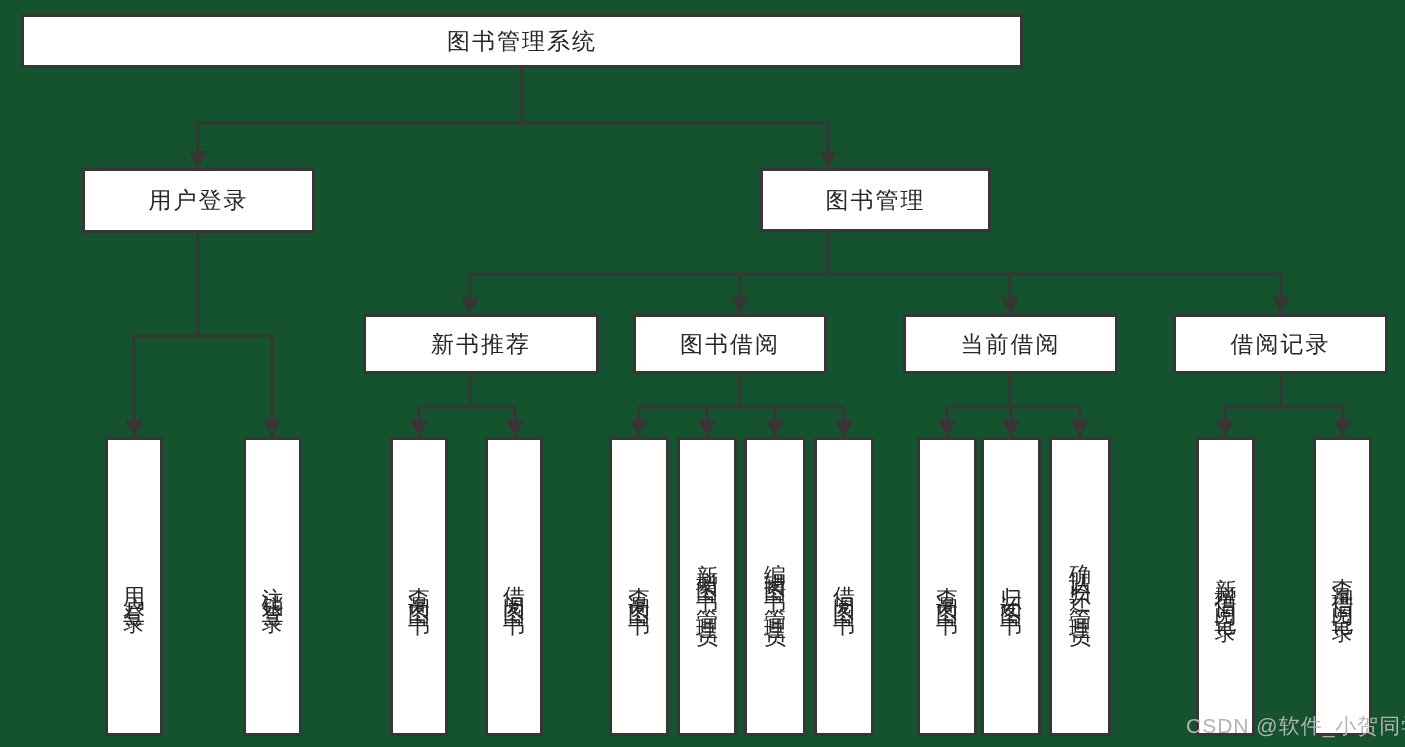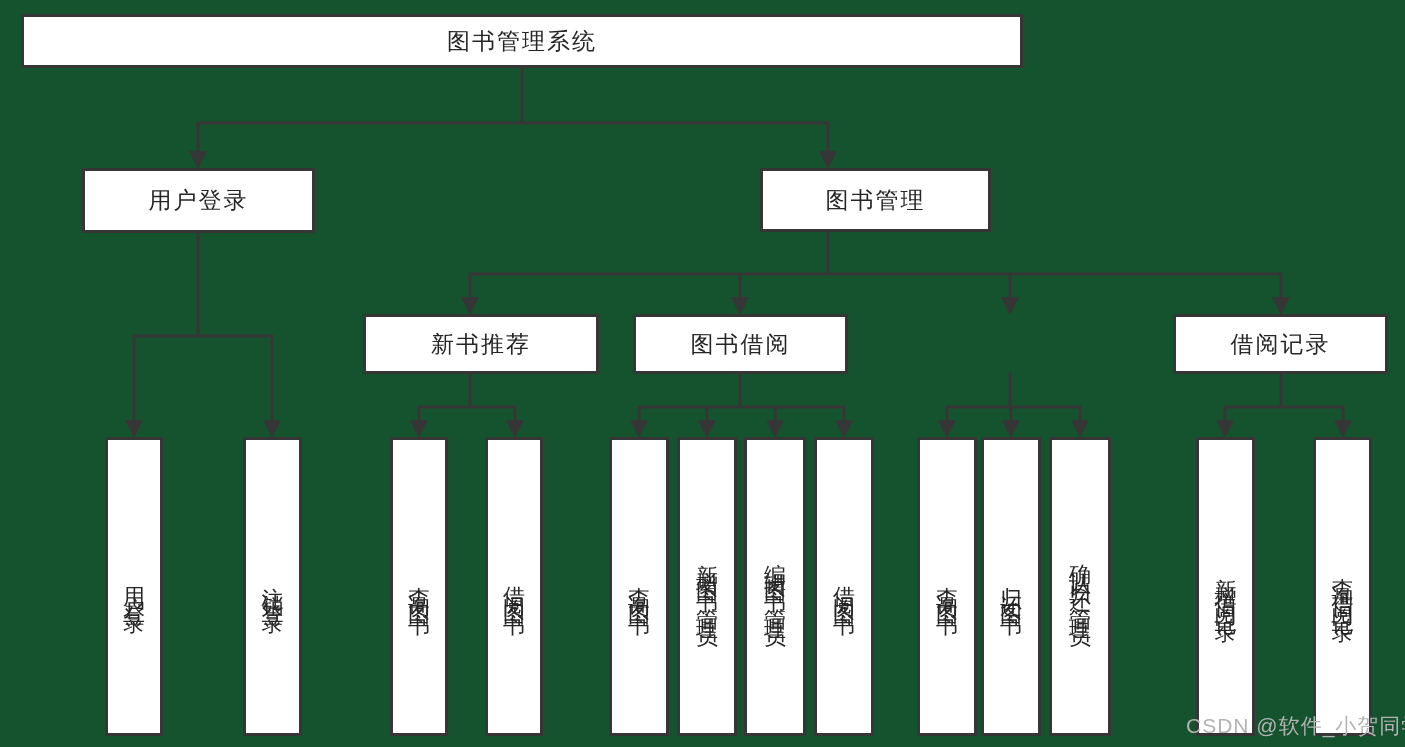--- a/index.html
+++ b/index.html
@@ -76,22 +76,25 @@
   <div class="node h-node" style="left:82px;top:168px;width:233px;height:65px;">
     <span>用户登录</span>
   </div>
   <div class="node h-node" style="left:712px;top:168px;width:231px;height:64px;margin-left:48px;">
     <span>图书管理</span>
   </div>
 
   <div class="node h-node" style="left:363px;top:314px;width:236px;height:60px;">
     <span>新书推荐</span>
   </div>
-  <div class="node h-node" style="left:633px;top:314px;width:215px;height:60px;">
+  <div class="node h-node" style="left:633px;top:314px;width:194px;height:60px;">
     <span>图书借阅</span>
+  </div>
+  <div class="node h-node" style="left:903px;top:314px;width:215px;height:60px;">
+    <span>当前借阅</span>
   </div>
   <div class="node h-node" style="left:1173px;top:314px;width:215px;height:60px;">
     <span>借阅记录</span>
   </div>
 
   <div class="node leaf" style="left:105px;top:437px;width:58px;height:299px;">
     <span>用户登录</span>
   </div>
   <div class="node leaf" style="left:243px;top:437px;width:59px;height:299px;">
     <span>注销登录</span>

